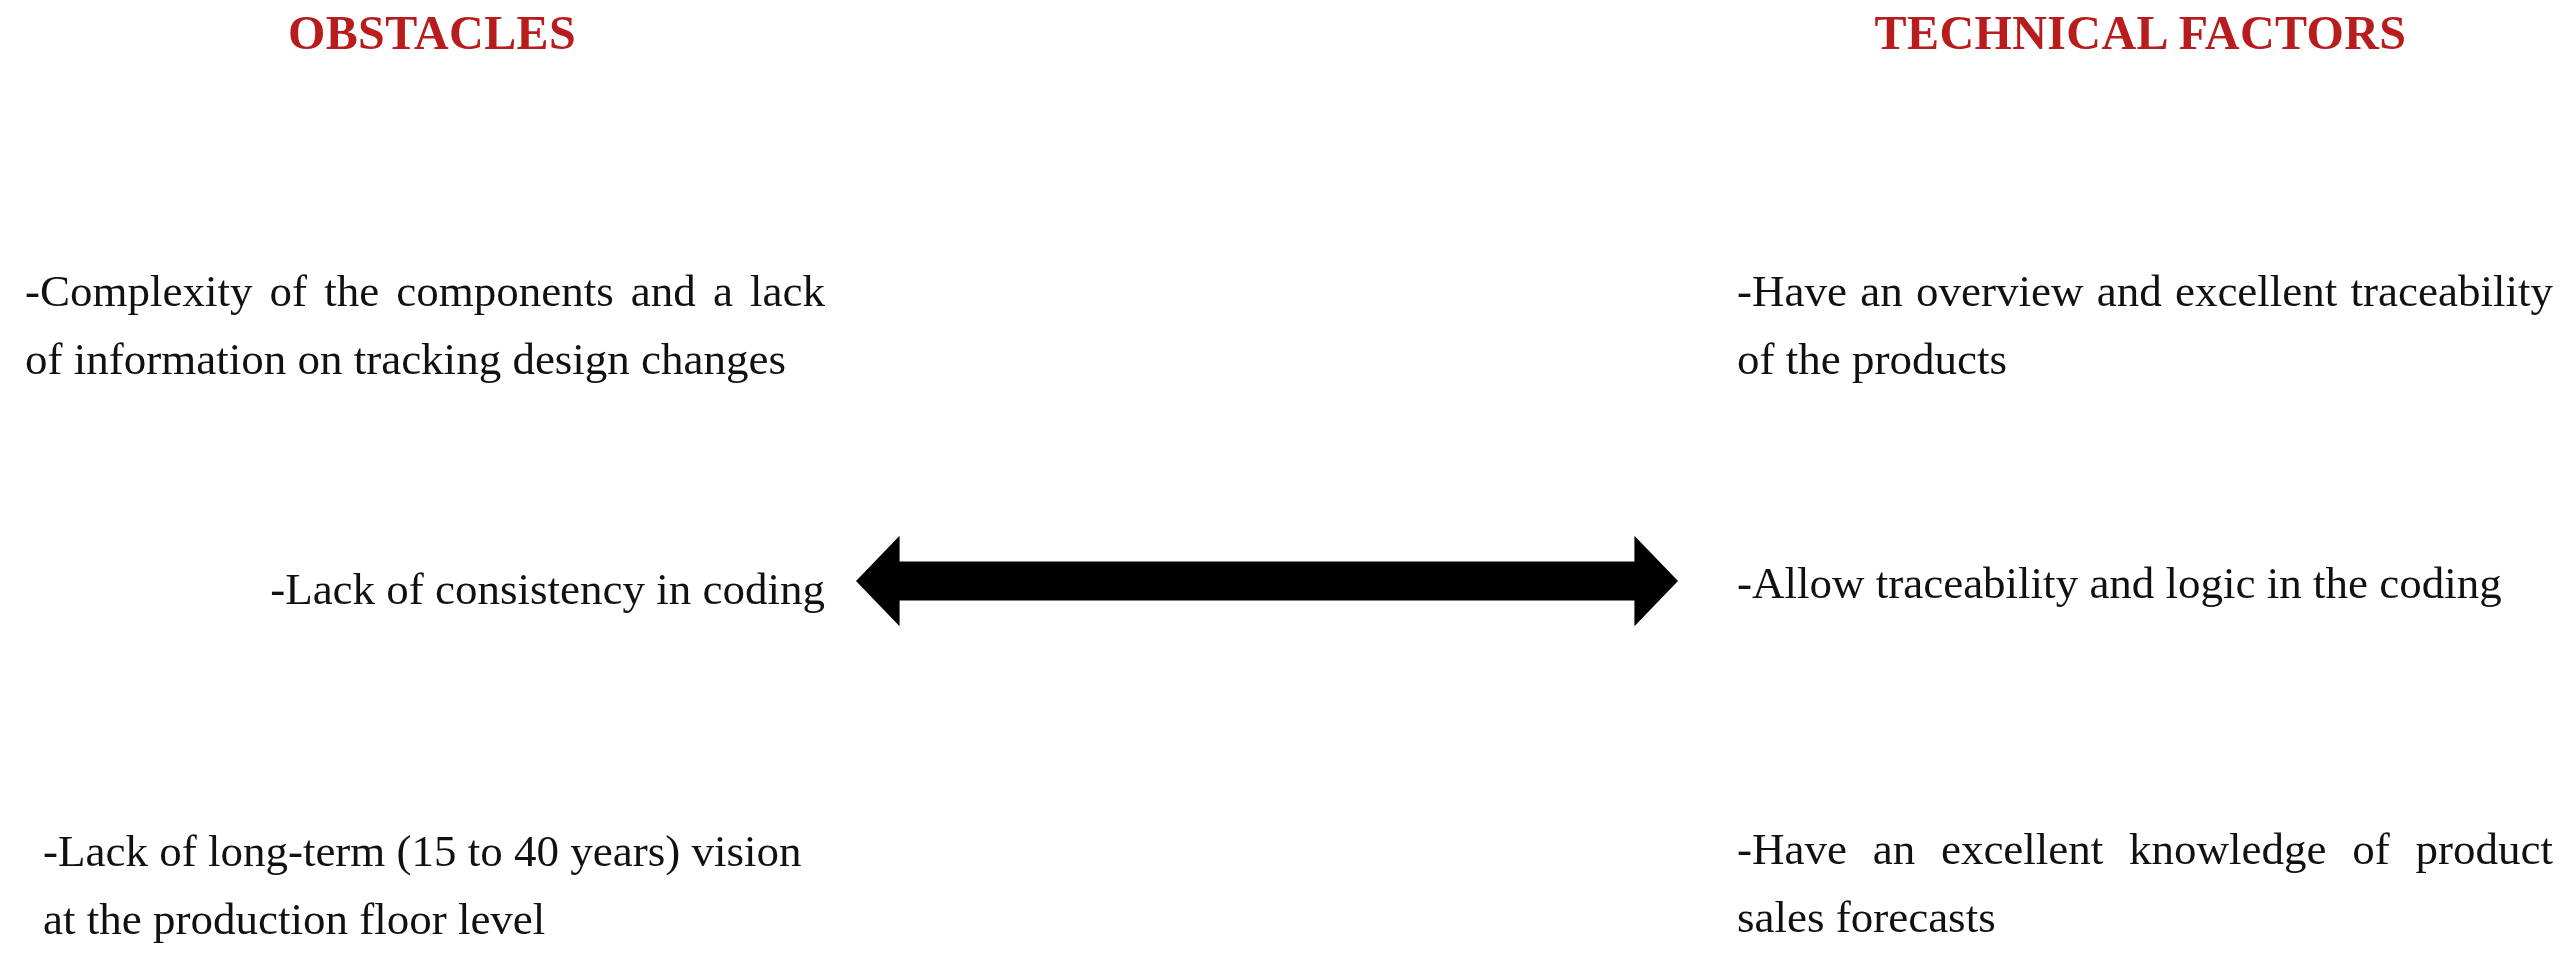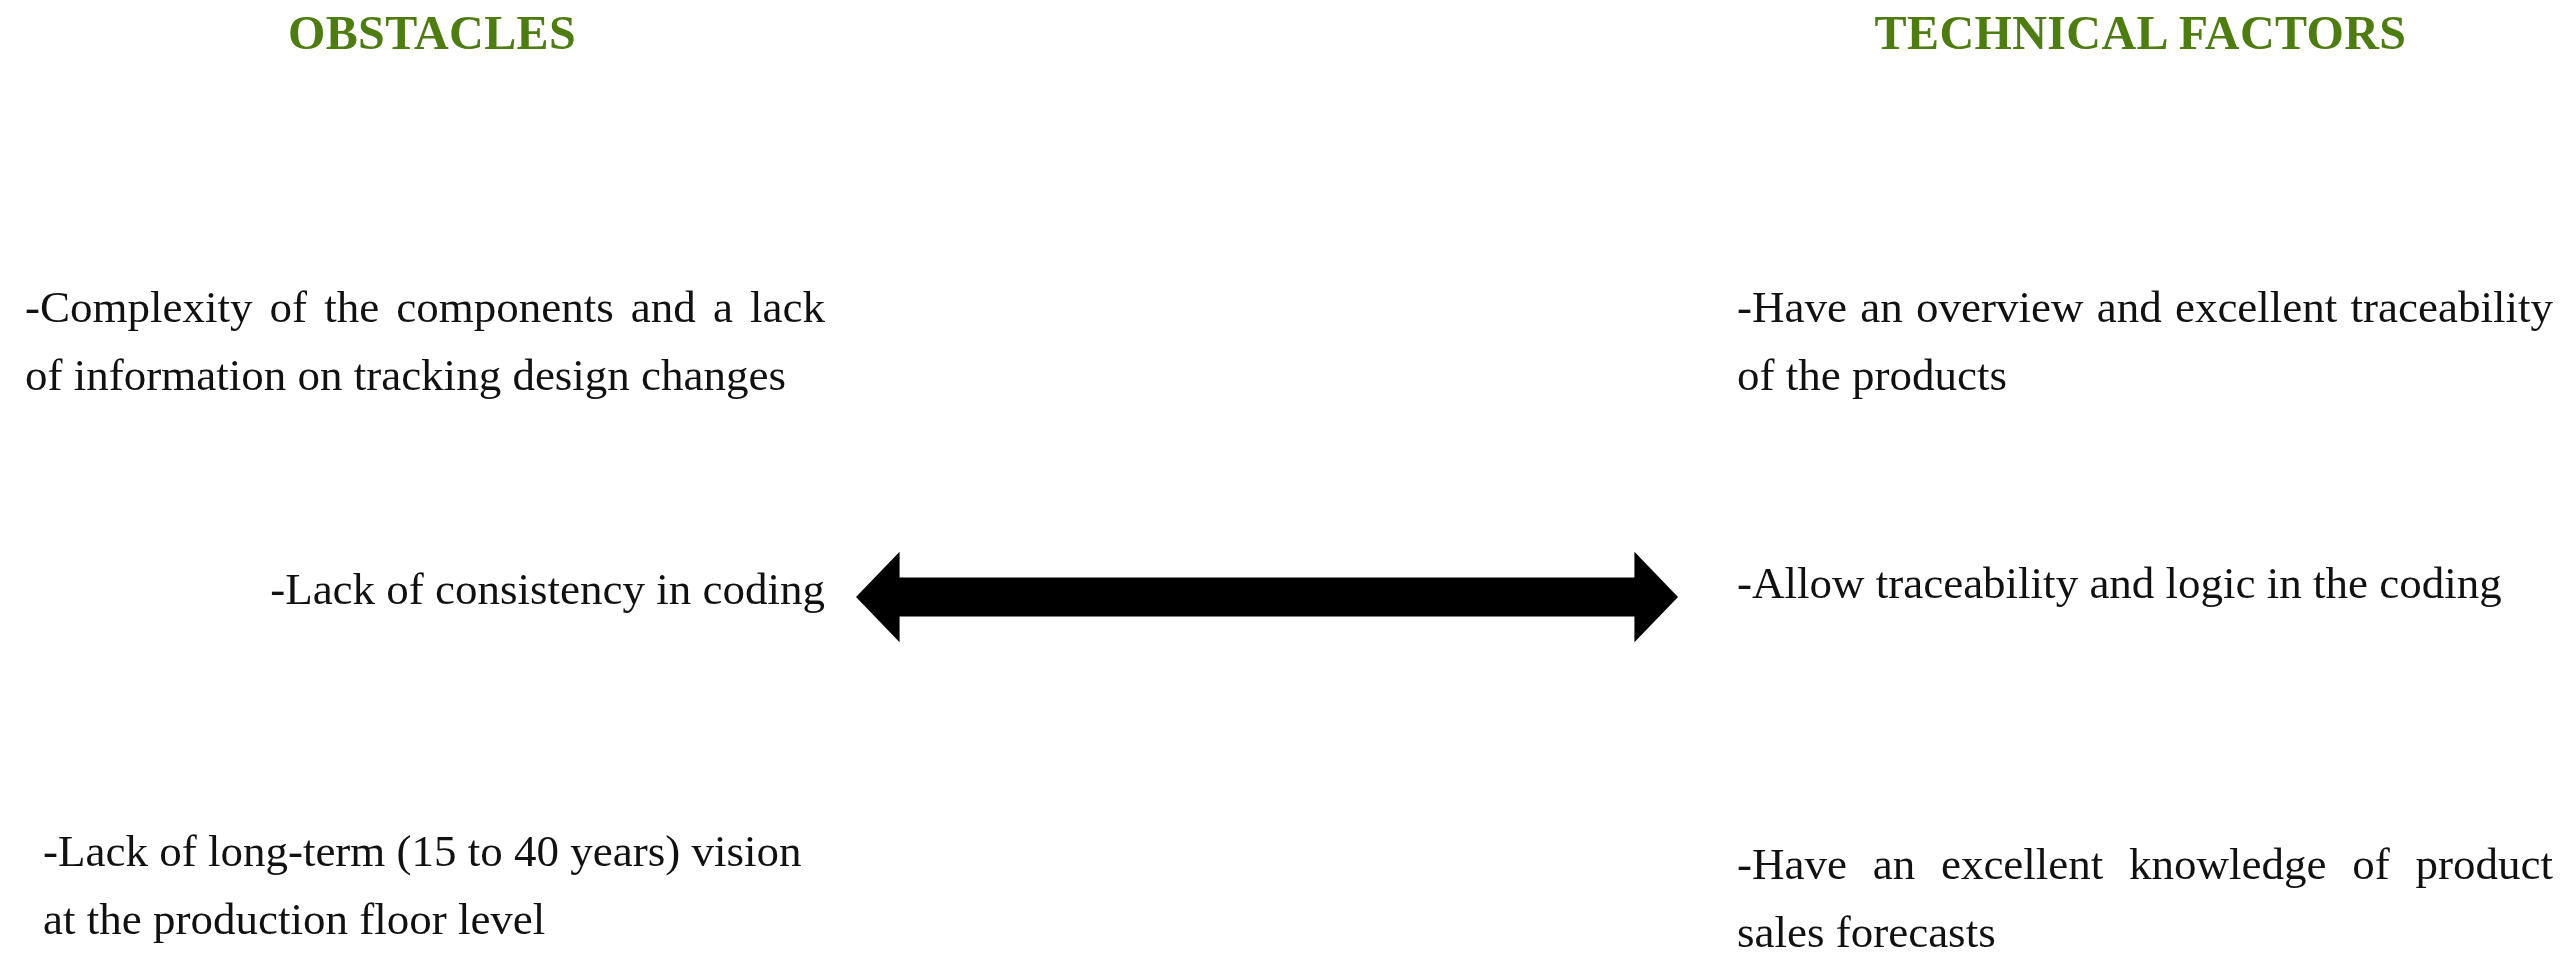--- a/index.html
+++ b/index.html
@@ -19,33 +19,33 @@
   }
 
   
   .col-header {
     position: absolute;
     font-weight: bold;
     font-size: 48px;
     line-height: 56px;
     text-align: center;
     letter-spacing: 0.4px;
-    color: #4d7c0f;
+    color: #b91c1c;
   }
   #header-left  { left: 117px;  top: 4.7px;  width: 630px; }
   #header-right { left: 1720px; top: 4.7px;  width: 841px; }
   .hdr-line { display: block; white-space: nowrap; }
 
   
   .row {
     position: absolute;
     left: 0;
     width: 2576px;
   }
-  #row-0 { top: 273px; height: 218px; }
+  #row-0 { top: 257px; height: 218px; }
   #row-1 { top: 549px; height: 156px; }
   #row-2 { top: 809px; height: 156px; }
 
   .text-block {
     position: absolute;
     font-size: 45px;
     line-height: 68px;
     color: #111111;
     text-align: justify;
     text-justify: inter-word;
@@ -59,21 +59,21 @@
 
   
   #text-left-2 { left: 43px; width: 782px; }
 
   
   #text-left-0  { top: 0px; }
   #text-right-0 { top: 0px; }
   #text-left-1  { top: 6.2px; text-align: right; }
   #text-right-1 { top: 0px; }
   #text-left-2  { top: 7.8px; }
-  #text-right-2 { top: 21px; }
+  #text-right-2 { top: 6px; }
 
   
   .arrow {
     position: absolute;
     left: 856px;
     width: 822px;
     height: 100px;
   }
   #arrow-0 { top: 274px; }
   .arrow svg { display: block; width: 100%; height: 100%; }

